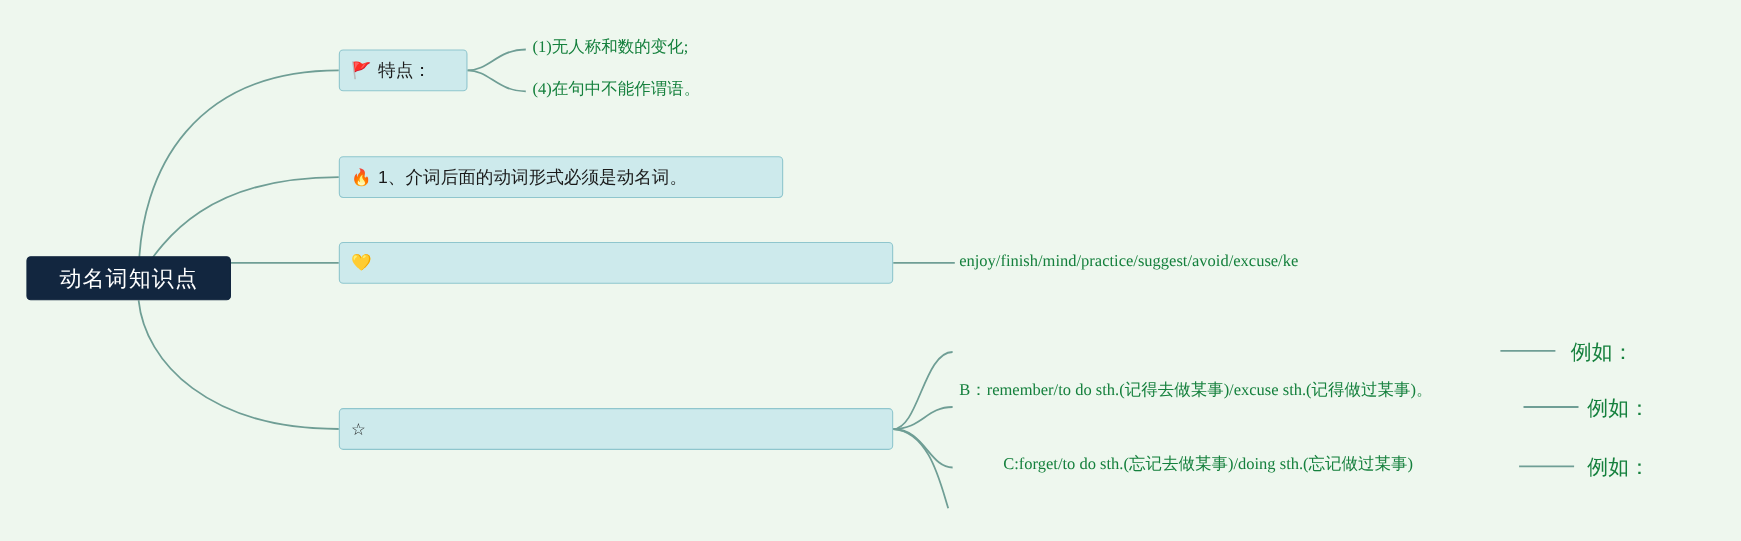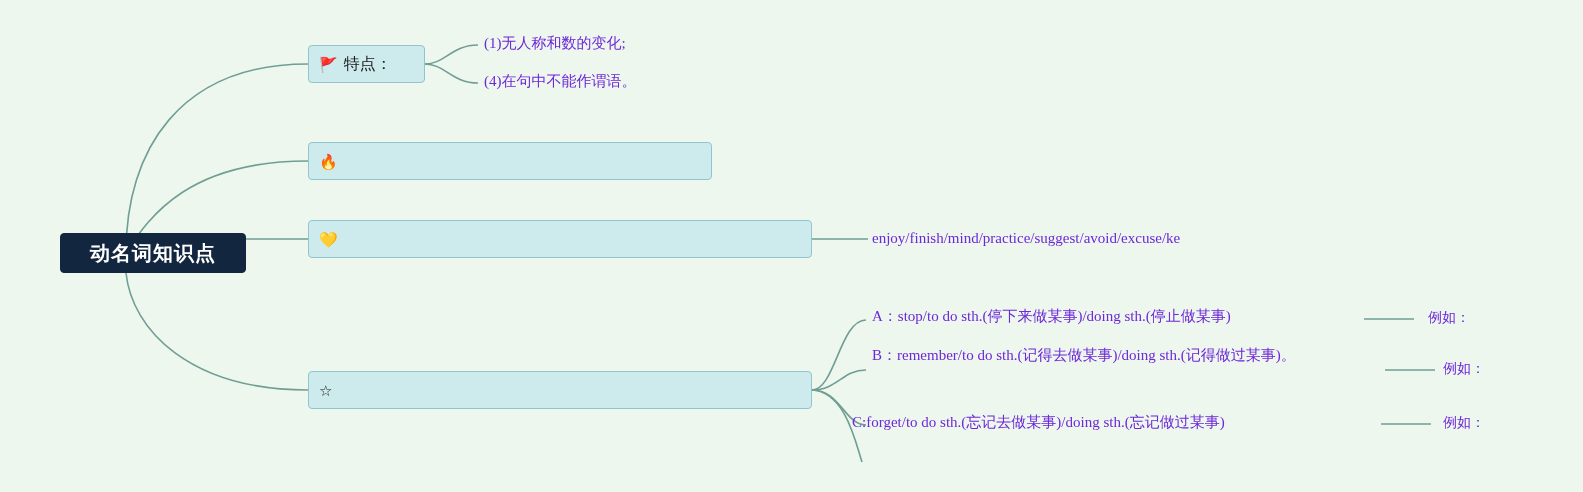--- a/index.html
+++ b/index.html
@@ -37,24 +37,23 @@
   .root-node {
     left: 24px;
     top: 233px;
     width: 186px;
     height: 40px;
     background: #12263f;
     border: 1px solid #12263f;
     border-radius: 4px;
     color: #ffffff;
     font-size: 20px;
-    font-weight: bold;
+    font-weight: normal;
     justify-content: center;
     letter-spacing: 1px;
-    margin-left: 36px;
   }
   
   .branch-box {
     background: #cdeaec;
     border: 1px solid #8fc6cd;
     border-radius: 4px;
     color: #1a1a1a;
     font-size: 16px;
     padding: 0 10px;
     gap: 6px;
@@ -65,35 +64,35 @@
     display: inline-block;
   }
   .b1 { left: 308px; top: 45px; width: 117px; height: 38px; }
   .b2 { left: 308px; top: 142px; width: 404px; height: 38px; }
   .b3 { left: 308px; top: 220px; width: 504px; height: 38px; }
   .b4 { left: 308px; top: 371px; width: 504px; height: 38px; }
 
   
   .leaf {
     position: absolute;
-    color: #6d28d9;
+    color: #15803d;
     font-size: 15px;
     font-family: "Liberation Serif", serif;
     line-height: 1.45;
   }
   .l1a { left: 484px; top: 33px; width: 300px; }
   .l1b { left: 484px; top: 71px; width: 320px; }
   .l3  { left: 872px; top: 228px; width: 470px; }
   .l4a { left: 872px; top: 306px; width: 500px; }
   .l4b { left: 872px; top: 345px; width: 510px; }
-  .l4c { left: 852px; top: 412px; width: 520px; }
+  .l4c { left: 912px; top: 412px; width: 520px; }
   .ex1 { left: 1428px; top: 307px; }
   .ex2 { left: 1443px; top: 358px; }
   .ex3 { left: 1443px; top: 412px; }
-  .exam { font-size: 14px; font-family: "Liberation Sans", sans-serif; }
+  .exam { font-size: 19px; font-family: "Liberation Sans", sans-serif; }
 </style>
 </head>
 <body>
 
 <div id="mindmap">
 
   <svg class="conn-layer" viewBox="0 0 1583 492" xmlns="http://www.w3.org/2000/svg">
     <g fill="none" stroke="#6f9e95" stroke-width="1.6">
 
       <path d="M126,253 C126,150 180,64 308,64"></path>
@@ -126,31 +125,31 @@
 
   <div class="node branch-box b1">
     <span class="branch-icon">🚩</span>
     <span>特点：</span>
   </div>
   <div class="leaf l1a">(1)无人称和数的变化;</div>
   <div class="leaf l1b">(4)在句中不能作谓语。</div>
 
   <div class="node branch-box b2">
     <span class="branch-icon">🔥</span>
+    <span>1、介词后面的动词形式必须是动名词。</span>
   </div>
 
   <div class="node branch-box b3">
     <span class="branch-icon">💛</span>
   </div>
   <div class="leaf l3">enjoy/finish/mind/practice/suggest/avoid/excuse/ke</div>
 
   <div class="node branch-box b4">
     <span class="branch-icon">☆</span>
   </div>
-  <div class="leaf l4a">A：stop/to do sth.(停下来做某事)/doing sth.(停止做某事)</div>
-  <div class="leaf l4b">B：remember/to do sth.(记得去做某事)/doing sth.(记得做过某事)。</div>
+  <div class="leaf l4b">B：remember/to do sth.(记得去做某事)/excuse sth.(记得做过某事)。</div>
   <div class="leaf l4c">C:forget/to do sth.(忘记去做某事)/doing sth.(忘记做过某事)</div>
 
   <div class="leaf exam ex1">例如：</div>
   <div class="leaf exam ex2">例如：</div>
   <div class="leaf exam ex3">例如：</div>
 
 </div>
 
 </body></html>

